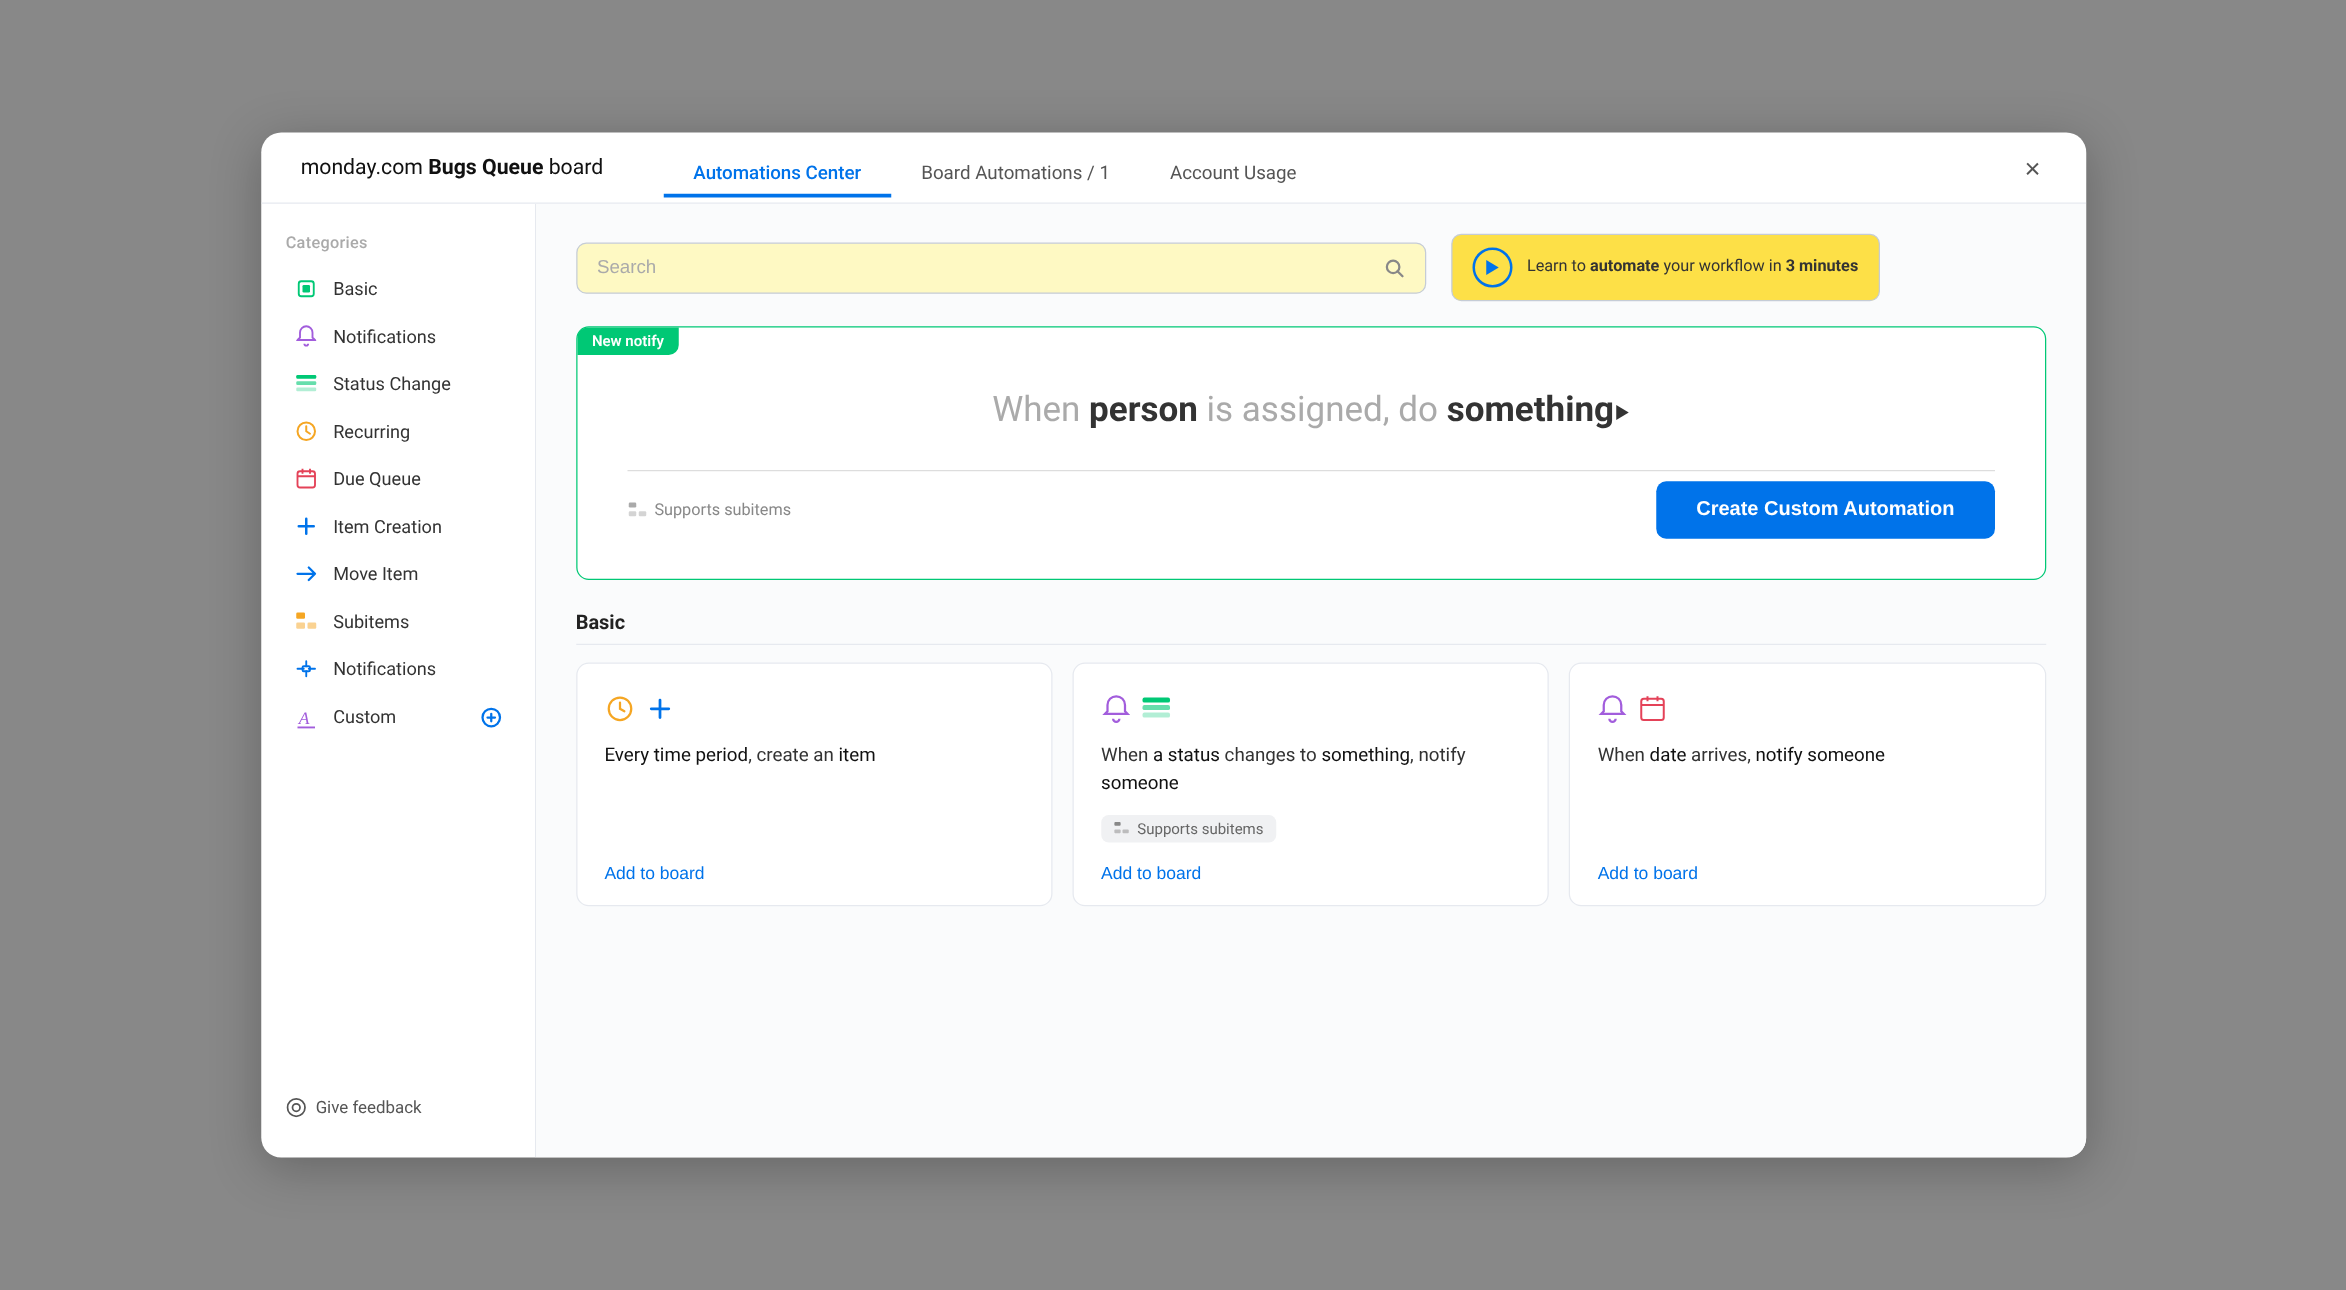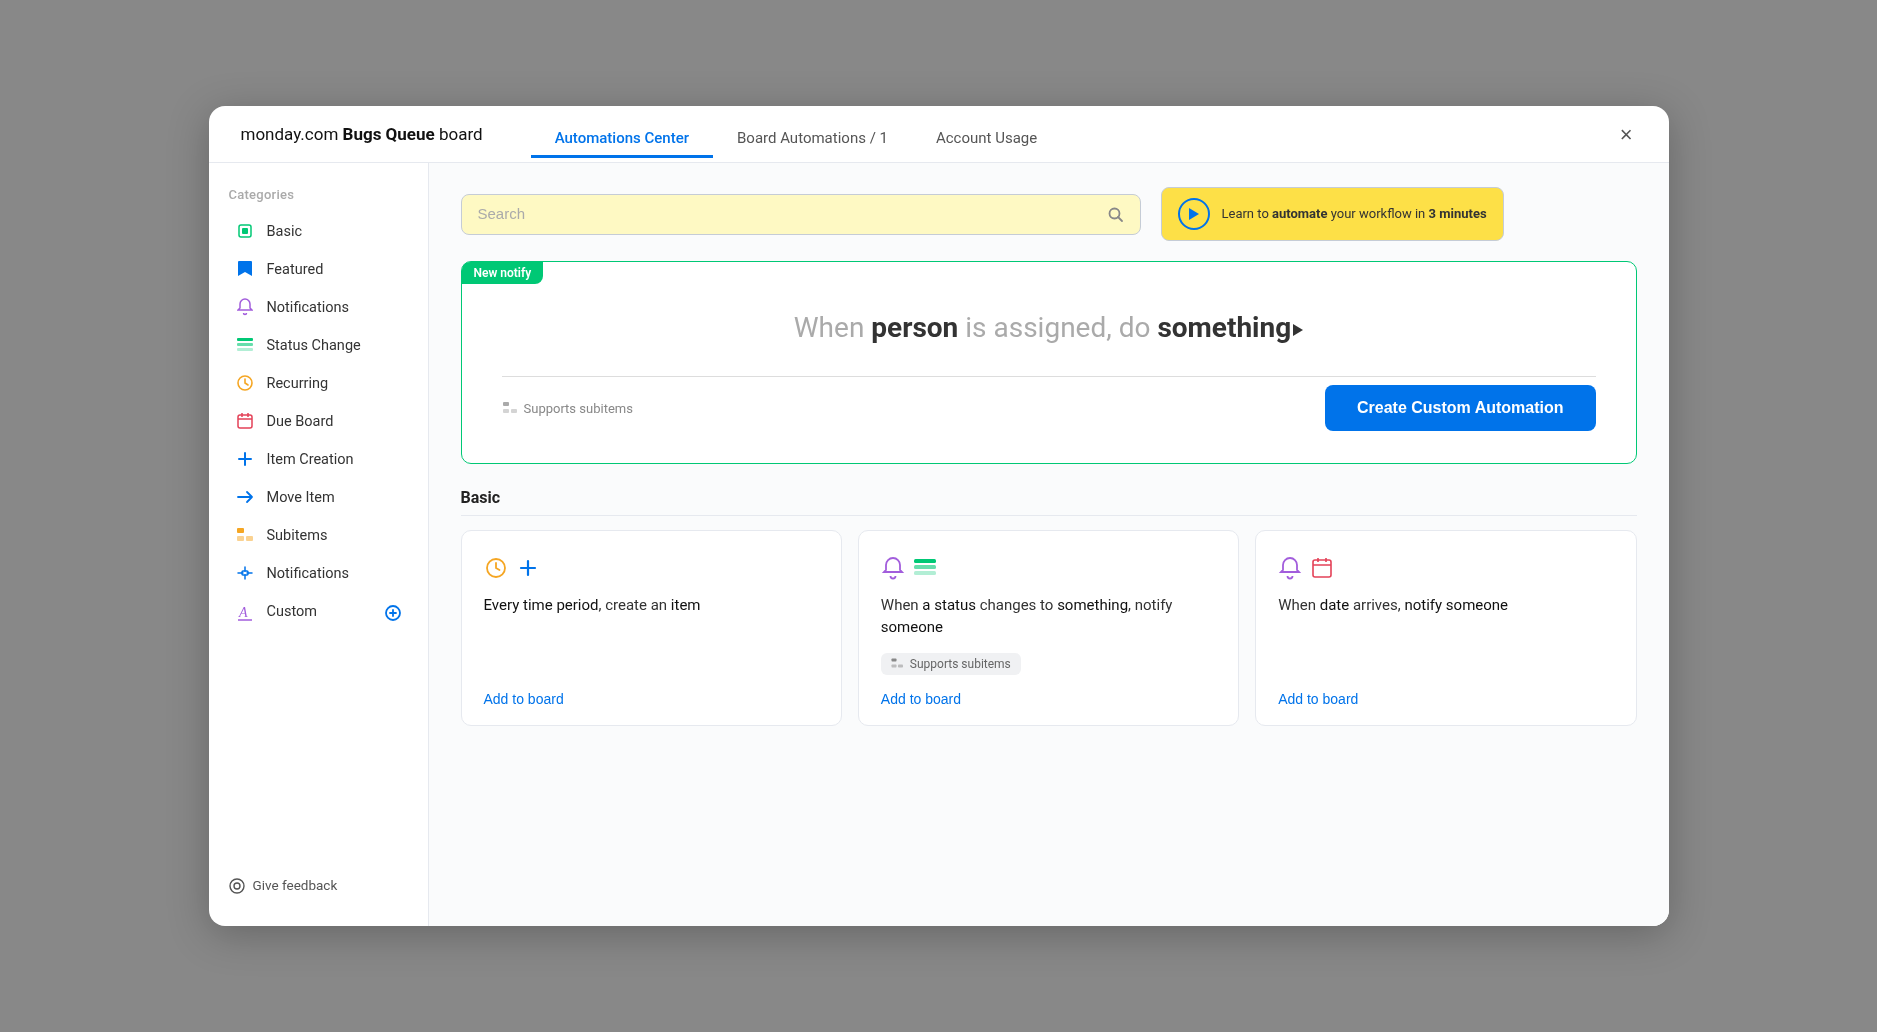--- a/index.html
+++ b/index.html
@@ -359,28 +359,20 @@
       <div class="sidebar-item">
         <span class="sidebar-item-icon icon-basic">
           <svg width="16" height="16" viewBox="0 0 16 16" fill="none">
             <rect x="2" y="2" width="12" height="12" rx="2" stroke="#00c875" stroke-width="1.5" fill="none"></rect>
             <rect x="5" y="5" width="6" height="6" rx="1" fill="#00c875"></rect>
           </svg>
         </span>
         <span class="sidebar-item-label">Basic</span>
       </div>
 
-      <div class="sidebar-item">
-        <span class="sidebar-item-icon icon-featured">
-          <svg width="16" height="18" viewBox="0 0 16 18" fill="#0073ea">
-            <path d="M2 1h12a1 1 0 011 1v14l-7-4-7 4V2a1 1 0 011-1z"></path>
-          </svg>
-        </span>
-        <span class="sidebar-item-label">Featured</span>
-      </div>
 
       <div class="sidebar-item">
         <span class="sidebar-item-icon icon-notif">
           <svg width="16" height="18" viewBox="0 0 16 18" fill="none" stroke="#a25ddc" stroke-width="1.5">
             <path d="M8 1a5 5 0 00-5 5v4l-2 2h14l-2-2V6a5 5 0 00-5-5z"></path>
             <path d="M6.5 15a1.5 1.5 0 003 0"></path>
           </svg>
         </span>
         <span class="sidebar-item-label">Notifications</span>
       </div>
@@ -406,21 +398,21 @@
         <span class="sidebar-item-label">Recurring</span>
       </div>
 
       <div class="sidebar-item">
         <span class="sidebar-item-icon icon-due">
           <svg width="18" height="18" viewBox="0 0 18 18" fill="none" stroke="#e44258" stroke-width="1.5">
             <rect x="2" y="3" width="14" height="13" rx="2"></rect>
             <path d="M2 7h14M6 1v4M12 1v4"></path>
           </svg>
         </span>
-        <span class="sidebar-item-label">Due Board</span>
+        <span class="sidebar-item-label">Due Queue</span>
       </div>
 
       <div class="sidebar-item">
         <span class="sidebar-item-icon icon-creation">
           <svg width="16" height="16" viewBox="0 0 16 16" fill="none" stroke="#0073ea" stroke-width="2">
             <path d="M8 2v12M2 8h12" stroke-linecap="round"></path>
           </svg>
         </span>
         <span class="sidebar-item-label">Item Creation</span>
       </div>

